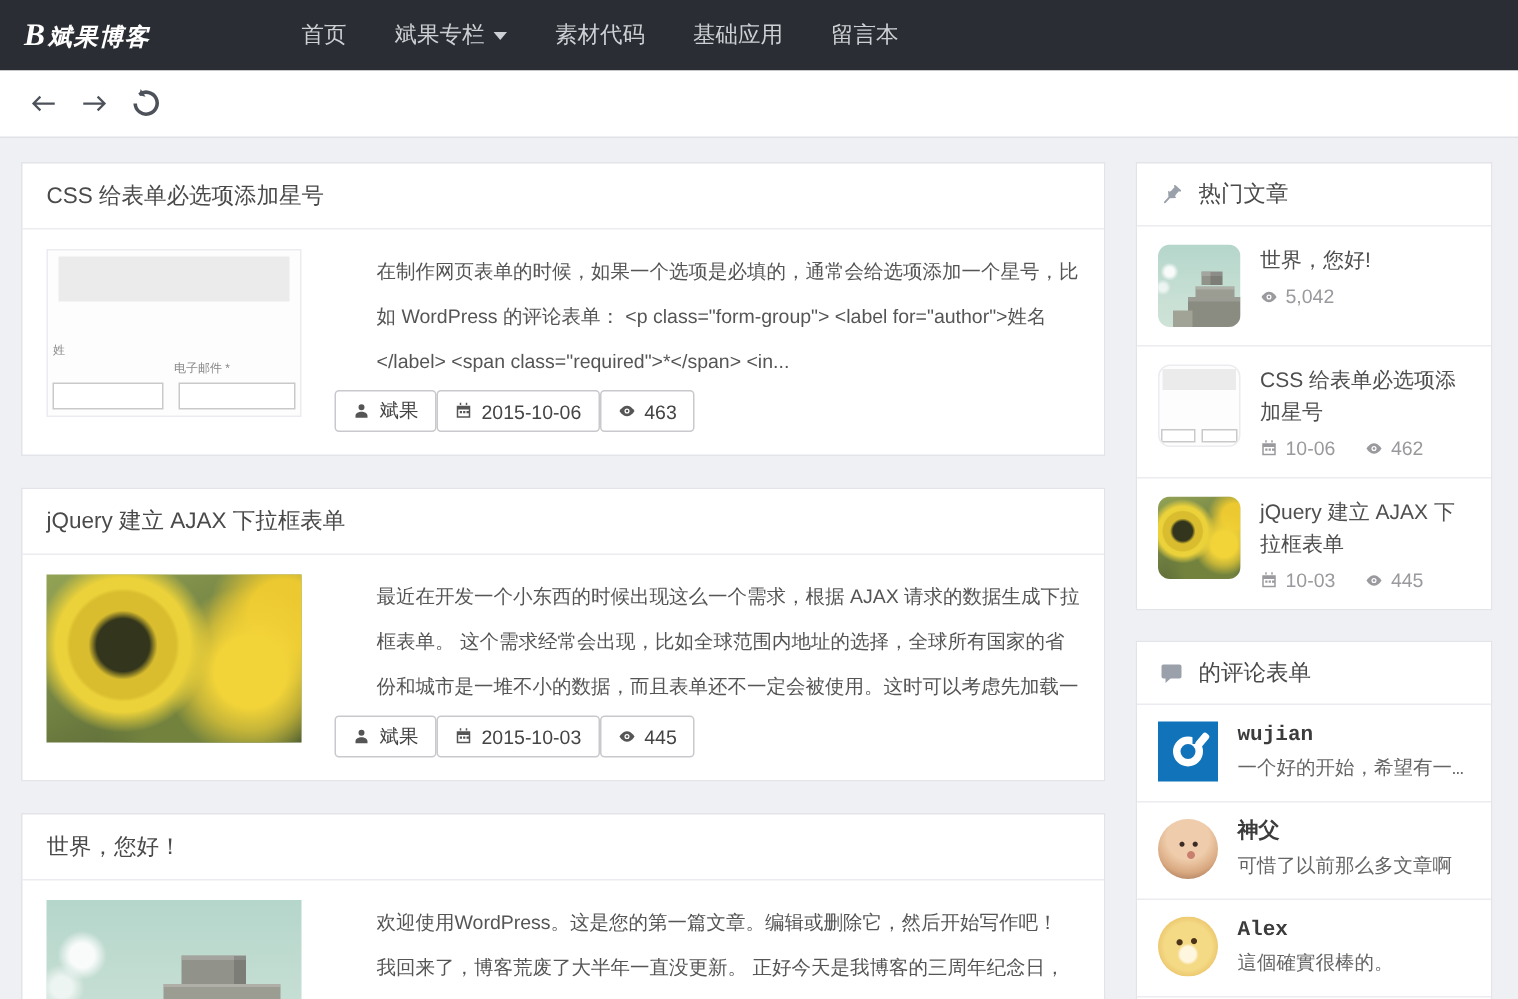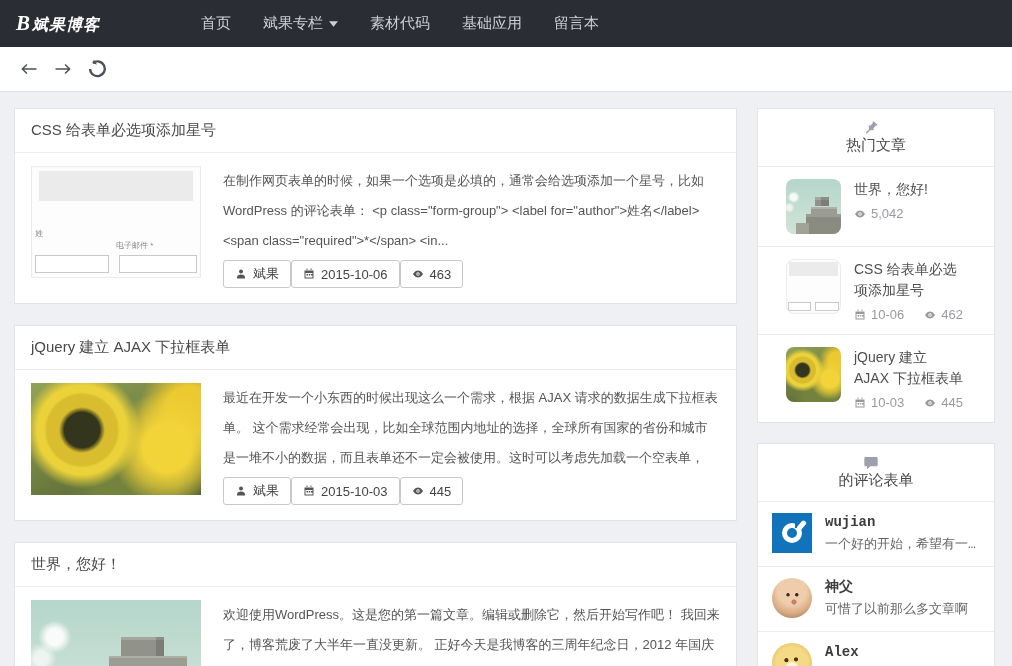--- a/index.html
+++ b/index.html
@@ -28,21 +28,21 @@
   .content { display:flex; padding:16px 17px 0 14px; gap:20px; align-items:flex-start; }
   .main-col { width:723px; flex:none; }
   .side-col { width:238px; flex:none; }
 
   
   .card { background:#fff; border:1px solid #e3e4ea; margin-bottom:21px; }
   .card-title { font-size:15px; font-weight:normal; color:#4a4a4a; padding:12px 16px; border-bottom:1px solid #ececf0; cursor:pointer; }
   .card-body { display:flex; padding:13px 16px 15px; }
   .thumb { width:170px; height:112px; flex:none; cursor:pointer; position:relative; overflow:hidden; }
   .card-right { margin-left:22px; flex:1; min-width:0; }
-  .excerpt { font-size:13px; color:#555; line-height:30px; max-height:90px; overflow:hidden; }
+  .excerpt { font-size:13px; color:#555; line-height:30px; max-height:90px; overflow:hidden;margin-left:28px; }
   .meta { display:flex; margin-top:4px; }
   .badge { display:inline-flex; align-items:center; border:1px solid #c9c9cd; border-radius:3px; padding:4px 11px; font-size:13px; color:#444; background:#fff; }
   .badge svg { width:12px; height:12px; margin-right:6px; fill:#555; }
 
   
   .thumb-form { background:#fdfdfd; border:1px solid #ececf0; }
   .tf-top { position:absolute; left:4%; top:4%; width:92%; height:27%; background:#ebebec; }
   .tf-label { position:absolute; font-size:8px; color:#888; }
   .tf-name { left:2%; top:55%; }
   .tf-email { left:50%; top:66%; }
@@ -62,24 +62,24 @@
     radial-gradient(circle at 6% 52%, rgba(255,255,255,.7) 0 4%, rgba(255,255,255,0) 9%),
     linear-gradient(#b5d6cb,#c9e0d5 70%,#cfe3d8); }
   .tb { position:absolute; background:#91928a; }
   .tb-top  { left:53%; top:33%; width:25%; height:17%; box-shadow:inset -8px 0 0 rgba(0,0,0,.14), inset 0 3px 0 rgba(255,255,255,.18); }
   .tb-mid  { left:46%; top:50%; width:46%; height:14%; background:#9b9c92; box-shadow:inset 0 2px 0 rgba(255,255,255,.2); }
   .tb-base { left:36%; top:64%; width:64%; height:40%; background:#8a8b81; box-shadow:inset 0 3px 0 rgba(255,255,255,.15); }
   .tb-wing { left:18%; top:80%; width:24%; height:24%; background:#a2a397; }
 
   
   .widget { background:#fff; border:1px solid #e3e4ea; margin-bottom:20px; }
-  .widget-header { display:flex; align-items:center; padding:11px 15px; border-bottom:1px solid #ececf0; font-size:15px; color:#4a4a4a;flex-direction:column; }
+  .widget-header { display:flex; align-items:center; padding:11px 15px; border-bottom:1px solid #ececf0; font-size:15px; color:#4a4a4a; }
   .widget-header svg { width:16px; height:16px; margin-right:10px; fill:#9aa1ab; }
 
-  .hot-item { display:flex; padding:12px 28px; border-bottom:1px solid #ececf0; cursor:pointer; }
+  .hot-item { display:flex; padding:12px 14px; border-bottom:1px solid #ececf0; cursor:pointer; }
   .hot-item:last-child { border-bottom:none; }
   .hot-thumb { width:55px; height:55px; flex:none; border-radius:8px; overflow:hidden; position:relative; }
   .hot-info { margin-left:13px; min-width:0; }
   .hot-title { font-size:14px; color:#4f4f4f; line-height:21px; }
   .hot-meta { display:flex; align-items:center; margin-top:6px; font-size:13px; color:#9a9a9e; }
   .hot-meta svg { width:12px; height:12px; fill:#9a9a9e; margin-right:5px; }
   .hot-meta .m2 { margin-left:20px; display:inline-flex; align-items:center; }
   .hot-meta .m1 { display:inline-flex; align-items:center; }
 
   .comment-item { display:flex; padding:11px 14px; border-bottom:1px solid #ececf0; cursor:pointer; }

